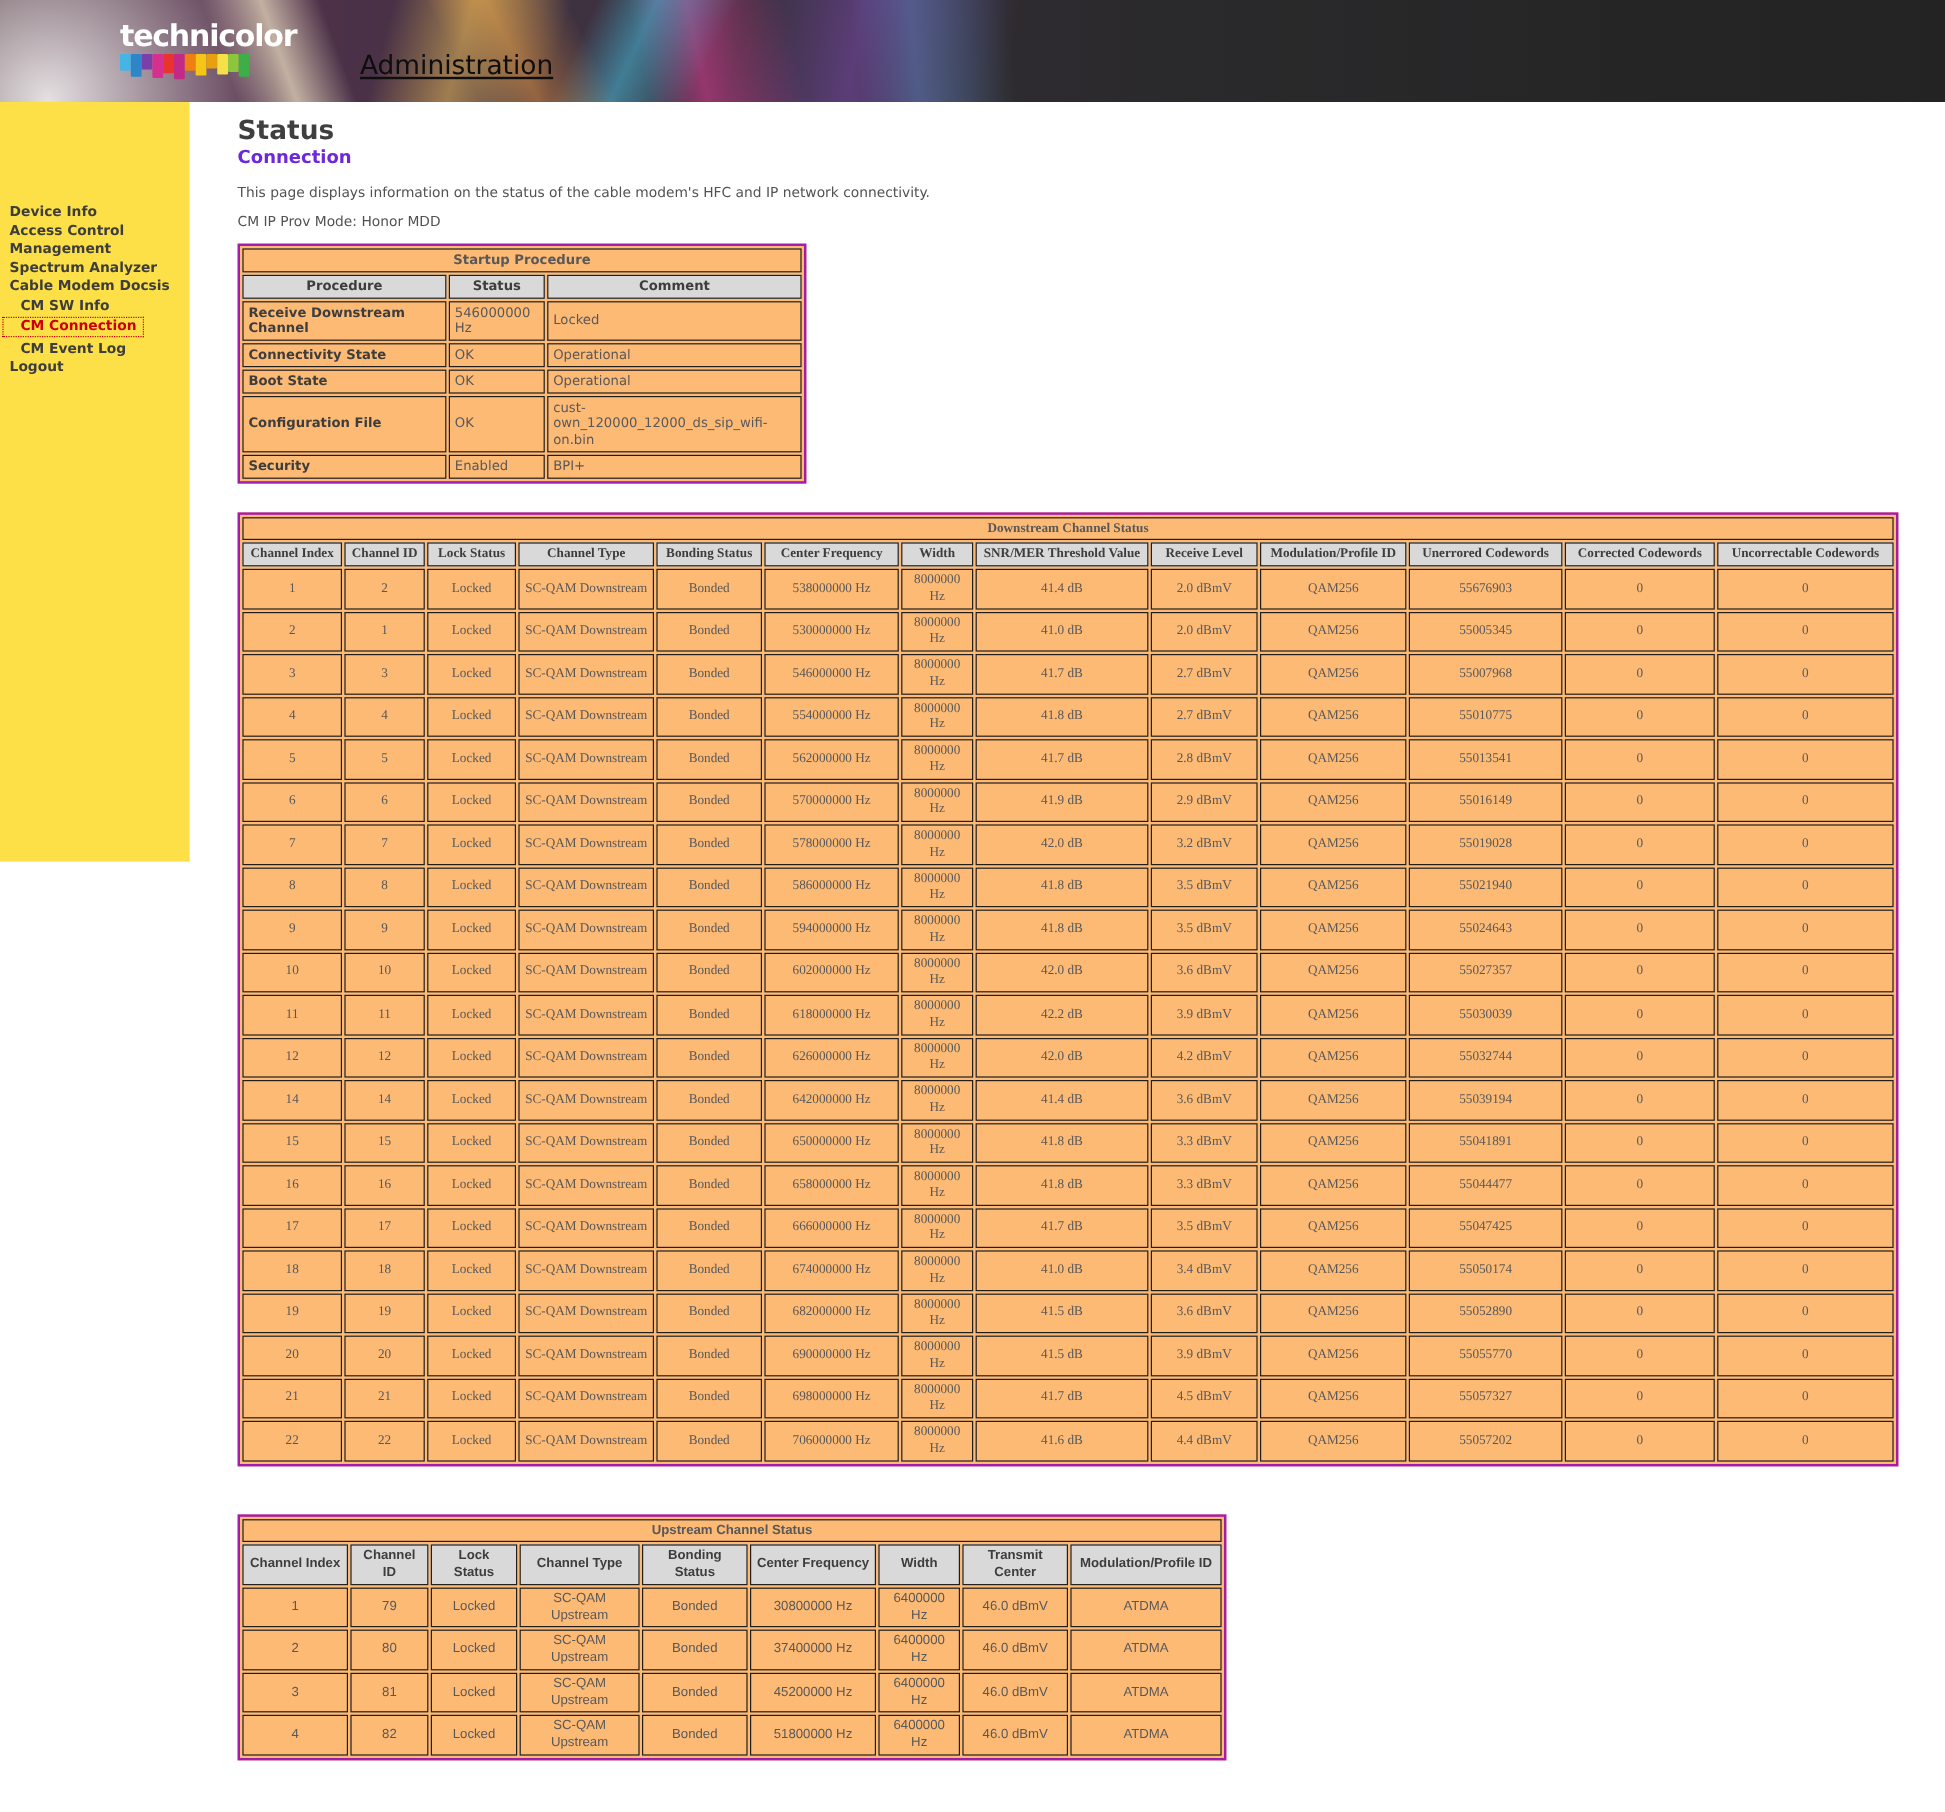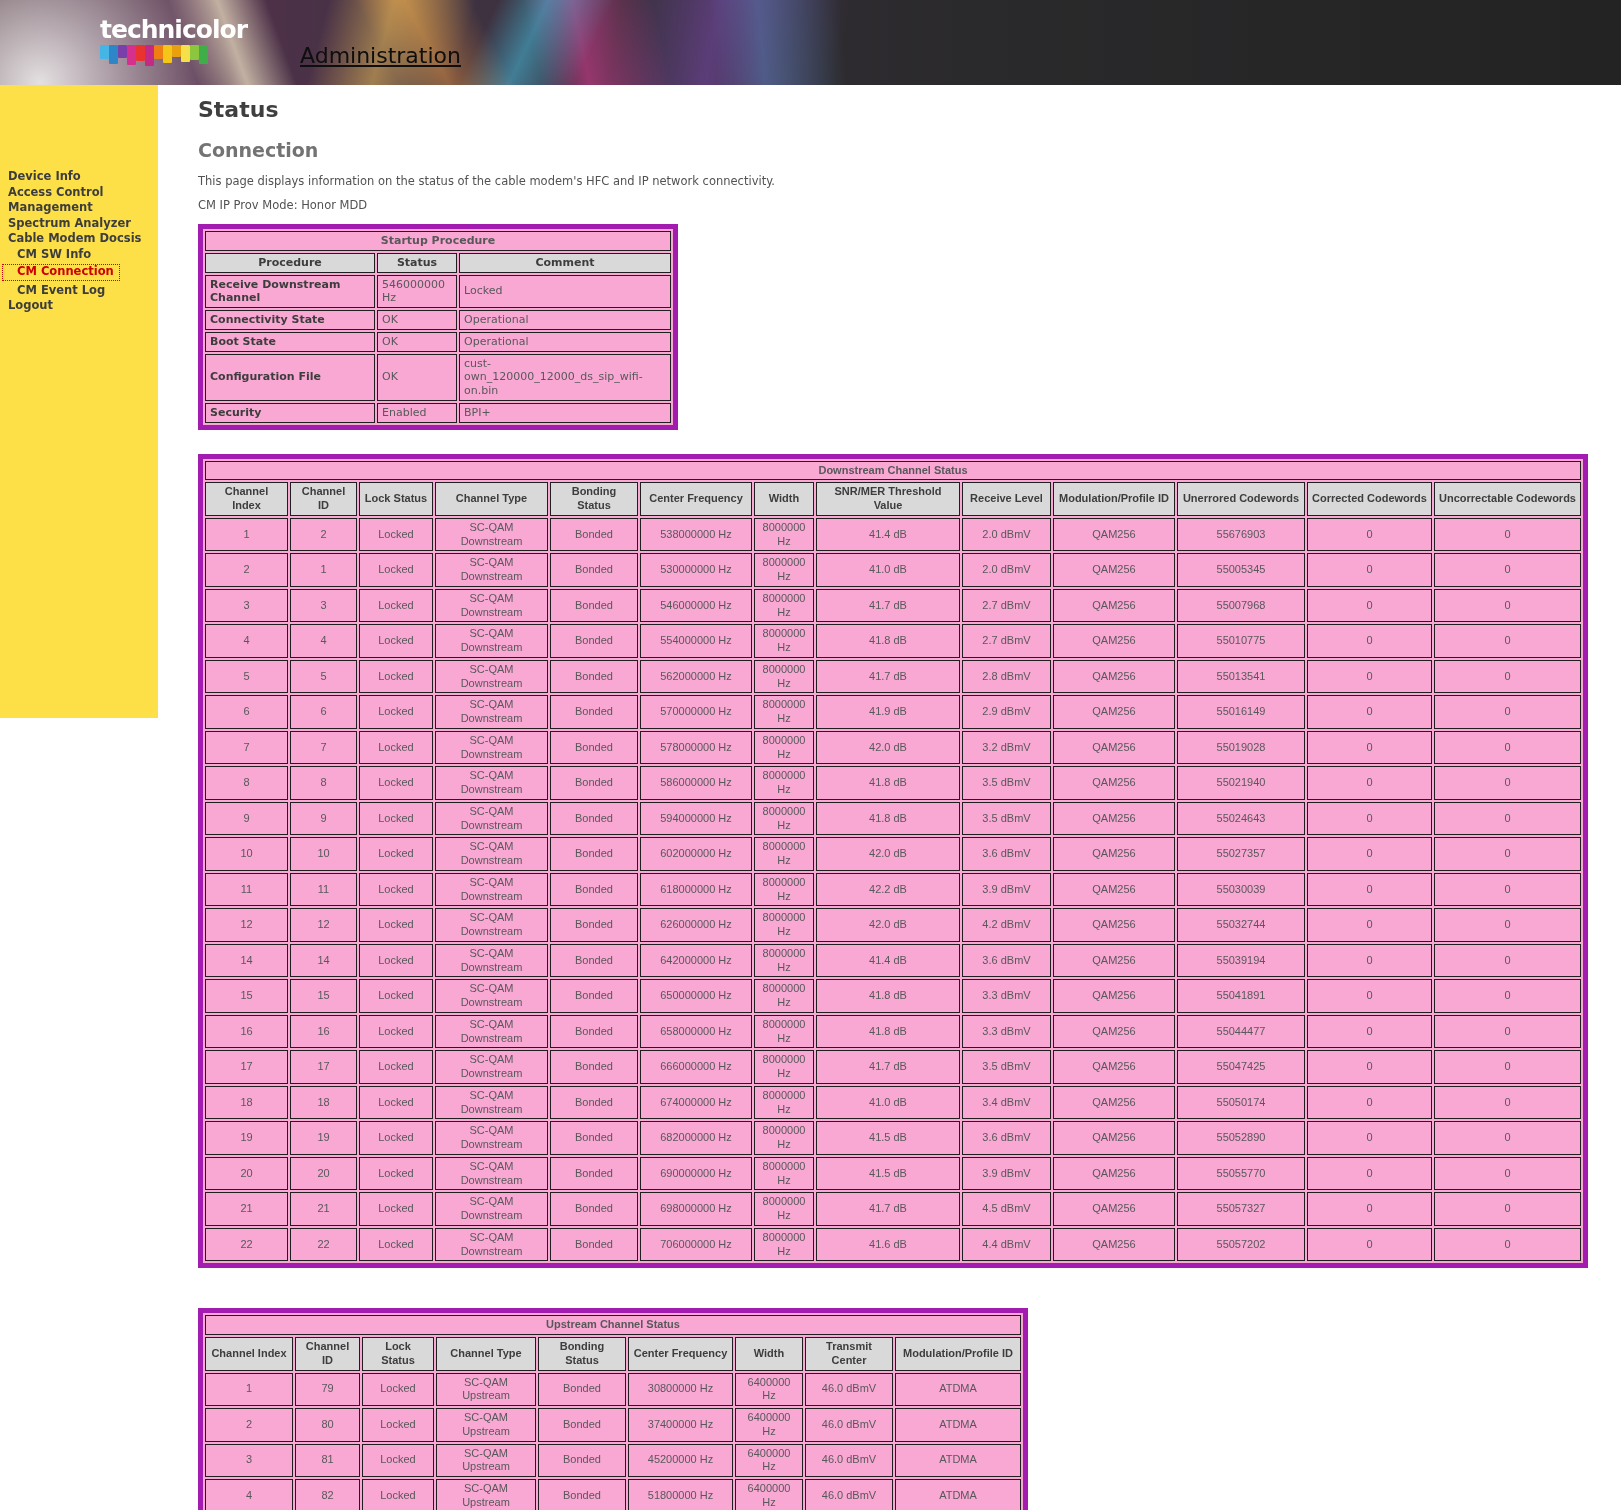--- a/index.html
+++ b/index.html
@@ -48,44 +48,44 @@
   .nav-item.sub { padding-left:17px; }
   .nav-item.selected { color:#cc0000; padding-left:0; }
   .nav-item.selected .selbox {
     display:inline-block; border:1px dotted #cc0000;
     padding:1px 5px 2px 14px; margin-left:2px;
   }
 
   
   .main { position:absolute; left:198px; top:85px; width:1423px; }
   .page-title { font-size:22px; font-weight:bold; color:#3f3f3f; margin-top:12px; }
-  .section-title { font-size:19px; font-weight:bold; color:#737373; margin-top:17px; }
+  .section-title { font-size:15px; font-weight:bold; color:#6d28d9; }
   .desc { font-size:11.5px; color:#525252; margin-top:13px; }
   .prov { font-size:11.5px; color:#525252; margin-top:10px; }
 
   
   table.grid {
     border-collapse:separate; border-spacing:2px;
-    border:5px solid #a21caf; background:#f9a8d4; table-layout:fixed;
+    border:2px solid #a21caf; background:#fdba74; table-layout:fixed;
   }
   table.grid td, table.grid th {
     border:1px solid #1f1f1f; font-size:11px; line-height:1.25;
     padding:2px 4px; color:#58585a; overflow:hidden;
   }
   table.grid th { background:#d9d9d9; font-weight:bold; color:#3d3d3d; text-align:center; }
   td.title-cell {
     font-size:16px; font-weight:bold; text-align:center; color:#3d3d3d; padding:3px;
   }
 
   .tbl-startup { width:462px; margin-top:12px; font-family:"DejaVu Sans", sans-serif; }
   .tbl-startup td { text-align:left; }
   .tbl-startup tbody td:first-child { font-weight:bold; color:#3d3d3d; }
   .tbl-startup td.title-cell { text-align:center; }
 
-  .tbl-ds { width:1352px; margin-top:24px; font-family:Liberation Sans, sans-serif; }
+  .tbl-ds { width:1352px; margin-top:24px; font-family:Liberation Serif, serif; }
   .tbl-ds td { text-align:center; }
   .tbl-ds tbody td { height:31px; }
 
   .tbl-us { width:800px; margin-top:40px; font-family:"Liberation Sans", sans-serif; }
   .tbl-us td { text-align:center; }
 </style>
 </head>
 <body>
 
 <div class="banner">

